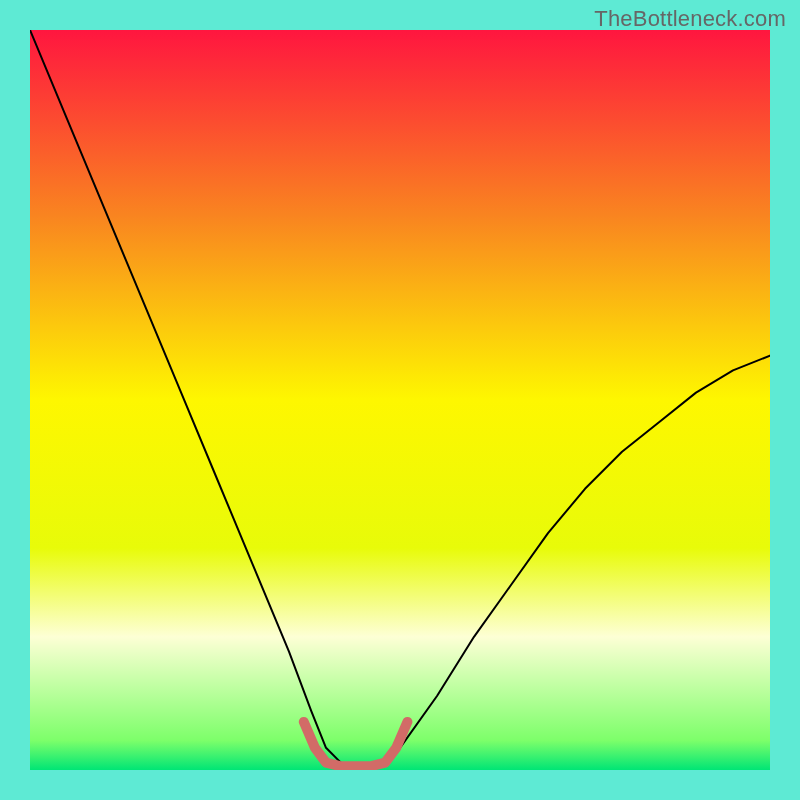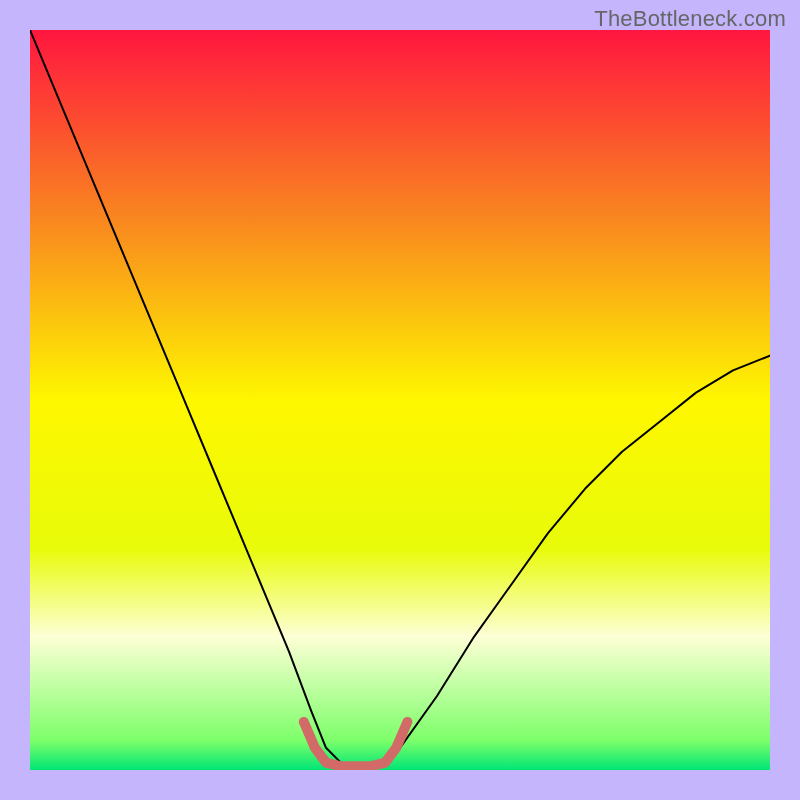--- a/index.html
+++ b/index.html
@@ -8,21 +8,21 @@
     width: 800px;
     height: 800px;
     background: #000;
     overflow: hidden;
     font-family: Arial, Helvetica, sans-serif;
   }
   .frame {
     position: relative;
     width: 800px;
     height: 800px;
-    background: #c4b5fd;
+    background: #5eead4;
   }
   .watermark {
     position: absolute;
     top: 6px;
     right: 14px;
     color: #666;
     font-size: 22px;
     font-weight: 500;
     letter-spacing: 0.2px;
     z-index: 10;

